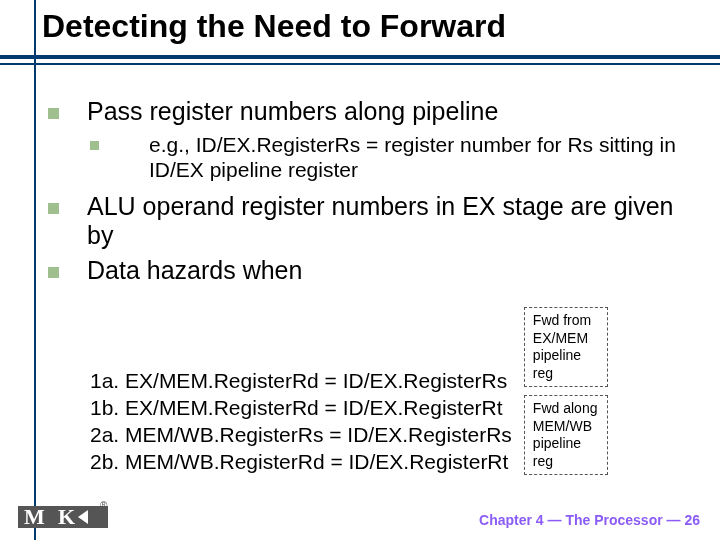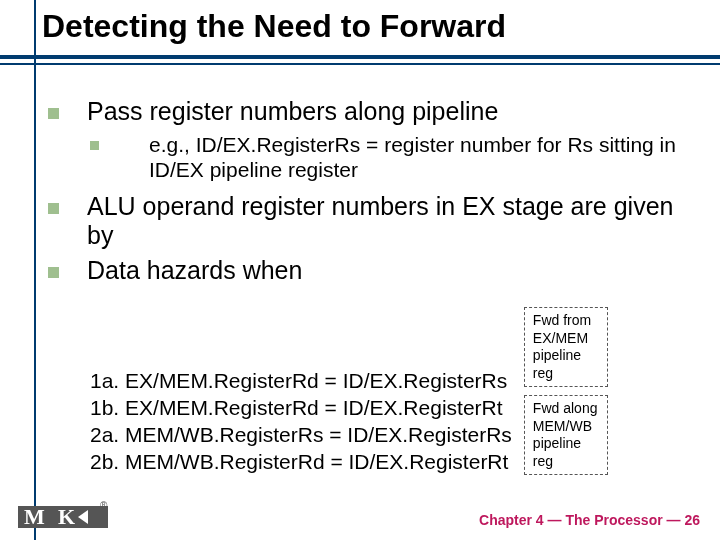--- a/index.html
+++ b/index.html
@@ -109,21 +109,21 @@
     padding: 4px 8px;
     color: #000;
     width: 84px;
   }
   .footer {
     position: absolute;
     bottom: 12px;
     right: 20px;
     font-size: 14px;
     font-weight: bold;
-    color: #be185d;
+    color: #8b5cf6;
   }
   .logo {
     position: absolute;
     bottom: 8px;
     left: 18px;
     width: 90px;
     height: 30px;
   }
   .logo-bar {
     position: absolute;

